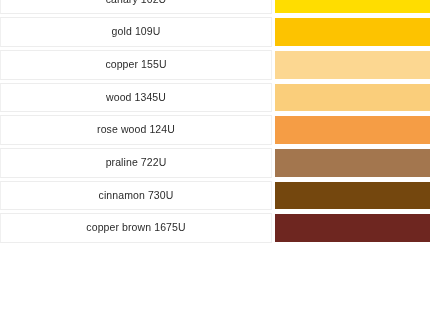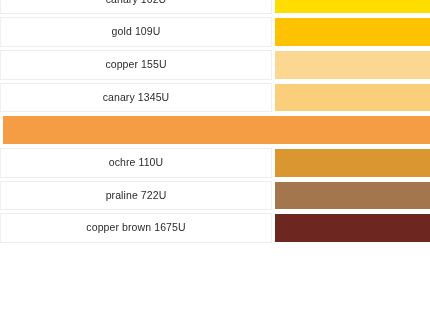--- a/index.html
+++ b/index.html
@@ -80,38 +80,41 @@
       <div class="swatch-color-cell" style="background: rgb(253, 195, 0);"></div>
     </div>
     <div class="swatch-row">
       <div class="swatch-label-cell">
         <span class="swatch-label">copper 155U</span>
       </div>
       <div class="swatch-color-cell" style="background: rgb(252, 215, 145);"></div>
     </div>
     <div class="swatch-row">
       <div class="swatch-label-cell">
-        <span class="swatch-label">canary 1345U</span>
+        <span class="swatch-label">wood 1345U</span>
       </div>
       <div class="swatch-color-cell" style="background: rgb(250, 206, 123);"></div>
     </div>
     <div class="swatch-row">
+      <div class="swatch-label-cell">
+        <span class="swatch-label">rose wood 124U</span>
+      </div>
       <div class="swatch-color-cell" style="background: rgb(245, 157, 69);"></div>
-    </div>
-    <div class="swatch-row">
-      <div class="swatch-label-cell">
-        <span class="swatch-label">ochre 110U</span>
-      </div>
-      <div class="swatch-color-cell" style="background: rgb(218, 150, 48);"></div>
     </div>
     <div class="swatch-row">
       <div class="swatch-label-cell">
         <span class="swatch-label">praline 722U</span>
       </div>
       <div class="swatch-color-cell" style="background: rgb(163, 118, 78);"></div>
+    </div>
+    <div class="swatch-row">
+      <div class="swatch-label-cell">
+        <span class="swatch-label">cinnamon 730U</span>
+      </div>
+      <div class="swatch-color-cell" style="background: rgb(116, 71, 14);"></div>
     </div>
     <div class="swatch-row">
       <div class="swatch-label-cell">
         <span class="swatch-label">copper brown 1675U</span>
       </div>
       <div class="swatch-color-cell" style="background: rgb(110, 38, 32);"></div>
     </div>
   </div>
 
 </body></html>

